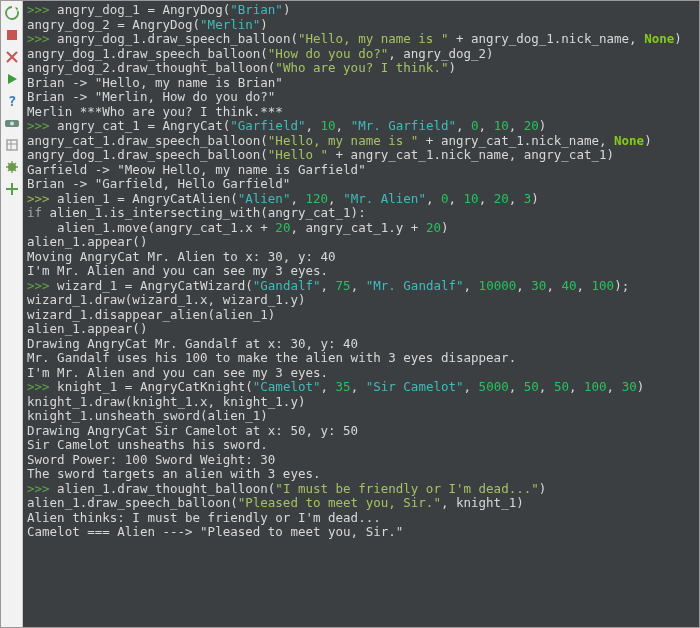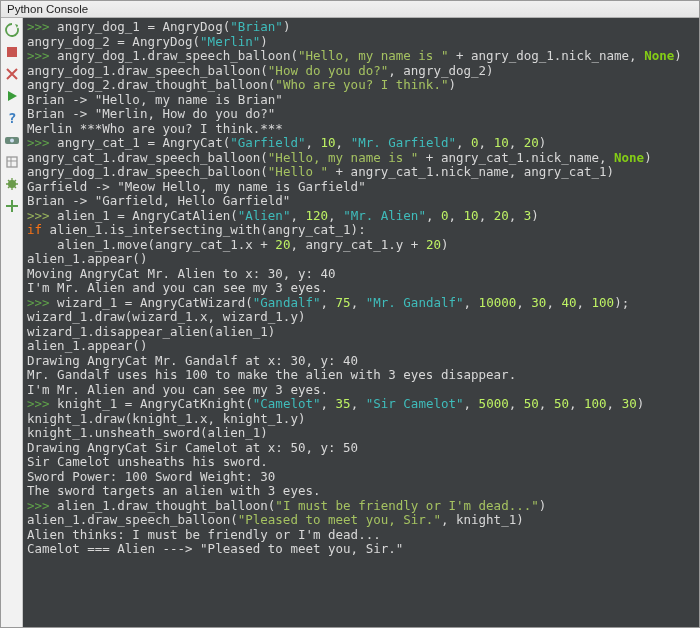--- a/index.html
+++ b/index.html
@@ -54,36 +54,35 @@
     background: #3c3f41;
     color: #d8d8d8;
     padding: 2px 4px 4px 4px;
     overflow: hidden;
     line-height: 14.5px;
     white-space: pre;
   }
   .line { white-space: pre; }
   .prompt { color: #5fa14a; }
   .prompt2 { color: #97b25c; }
-  .kw { color: #f97316; }
+  .kw { color: #a3a3a3; }
   .teal { color: #3fbcbb; }
   .olive { color: #a5c261; }
-  .num { color: #bef264; }
+  .num { color: #22c55e; }
   .orkw { color: #84cc16; font-weight: bold; }
   .plain { color: #d8d8d8; }
   .scrollbar {
     width: 10px;
     background: #3c3f41;
   }
 </style>
 </head>
 <body>
 
 <div class="panel">
-  <div class="title-bar">Python Console</div>
   <div class="body">
     <div class="toolbar">
       <div class="ico">
         <svg width="14" height="14" viewBox="0 0 14 14">
             <path d="M7 1a6 6 0 1 0 5.7 4.1" fill="none" stroke="#5a9e4d" stroke-width="1.8"></path>
             <path d="M10 1l3 1-1 3z" fill="#5a9e4d"></path>
           </svg>
       </div>
       <div class="ico">
         <svg width="12" height="12">

